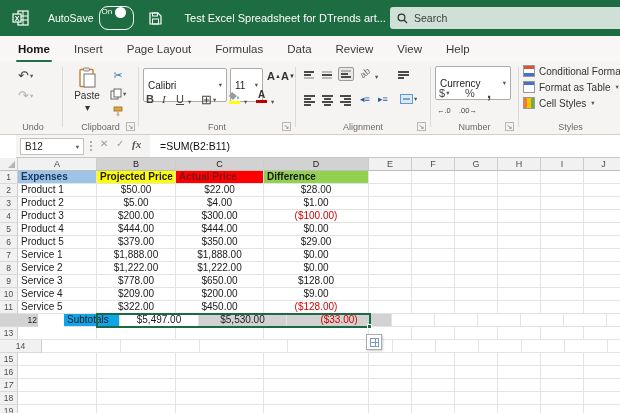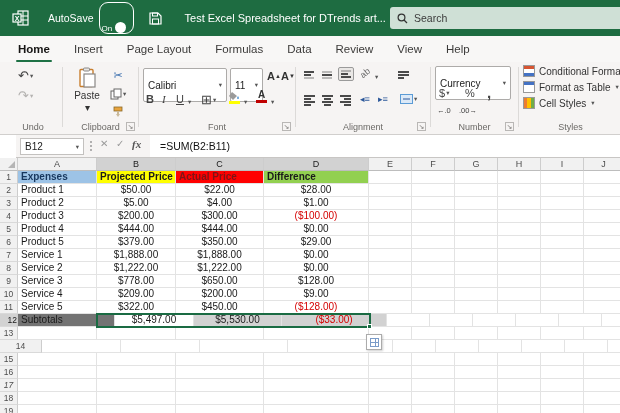--- a/index.html
+++ b/index.html
@@ -2,21 +2,21 @@
 <html><head>
 <meta charset="utf-8">
 <style>
   *{margin:0;padding:0;box-sizing:border-box;font-family:"Liberation Sans",sans-serif}
   html,body{width:620px;height:413px;overflow:hidden;background:#fff;position:relative}
 
   
   .titlebar{position:absolute;top:0;left:0;width:620px;height:36px;background:#1E6C41;display:flex;align-items:center;color:#fff}
   .xl-logo{margin-left:12px;width:18px;height:18px;flex:none}
   .autosave{display:flex;align-items:center;gap:5px;margin-left:18px;font-size:10.5px}
-  .toggle{width:35px;height:32px;border:1px solid #fff;border-radius:9px;display:flex;align-items:flex-end;padding:0 2px;gap:3px;cursor:pointer}
+  .toggle{width:35px;height:24px;border:1px solid #fff;border-radius:9px;display:flex;align-items:flex-start;padding:0 2px;gap:3px;cursor:pointer}
   .toggle .on-txt{font-size:8px;color:#fff}
   .toggle .knob{width:11px;height:11px;border-radius:50%;background:#fff;flex:none}
   .save-ico{margin-left:14px;flex:none}
   .doc-title{margin-left:22px;font-size:11px;white-space:nowrap;display:flex;align-items:center;gap:5px}
   .doc-title .chev{font-size:8px;position:relative;top:1px}
   .searchbox{position:absolute;left:390px;top:7px;width:232px;height:22px;background:#CFE0D6;border-radius:3px;display:flex;align-items:center;padding:0 7px;gap:6px}
   .searchbox input{border:none;background:transparent;outline:none;font-size:10.5px;color:#2b2b2b;width:150px}
   .searchbox input::placeholder{color:#3b3b3b}
 
   
@@ -476,22 +476,22 @@
       <div class="cell num" style="width: 88px;">$450.00</div>
       <div class="cell num" style="width: 105px; color: rgb(212, 0, 0);">($128.00)</div>
       <div class="cell" style="width: 43px;"></div>
       <div class="cell" style="width: 43px;"></div>
       <div class="cell" style="width: 43px;"></div>
       <div class="cell" style="width: 43px;"></div>
       <div class="cell" style="width: 43px;"></div>
       <div class="cell" style="width: 40px;"></div>
     </div>
     <div class="gr">
-      <div class="rn sel" style="width: 18px; text-align: right;">12</div>
-      <div class="cell" style="width: 97px; background: #737373;">Subtotals</div>
+      <div class="rn sel" style="width: 38px; text-align: right;">12</div>
+      <div class="cell" style="width: 56px; background: #0ea5e9; margin-left: 26px;">Subtotals</div>
       <div class="cell num" style="width: 79px;">$5,497.00</div>
       <div class="cell num" style="width: 88px; background: rgb(210, 210, 210);">$5,530.00</div>
       <div class="cell num" style="width: 105px; background: rgb(210, 210, 210); color: rgb(212, 0, 0);">($33.00)</div>
       <div class="cell" style="width: 43px;"></div>
       <div class="cell" style="width: 43px;"></div>
       <div class="cell" style="width: 43px;"></div>
       <div class="cell" style="width: 43px;"></div>
       <div class="cell" style="width: 43px;"></div>
       <div class="cell" style="width: 40px;"></div>
     </div>

